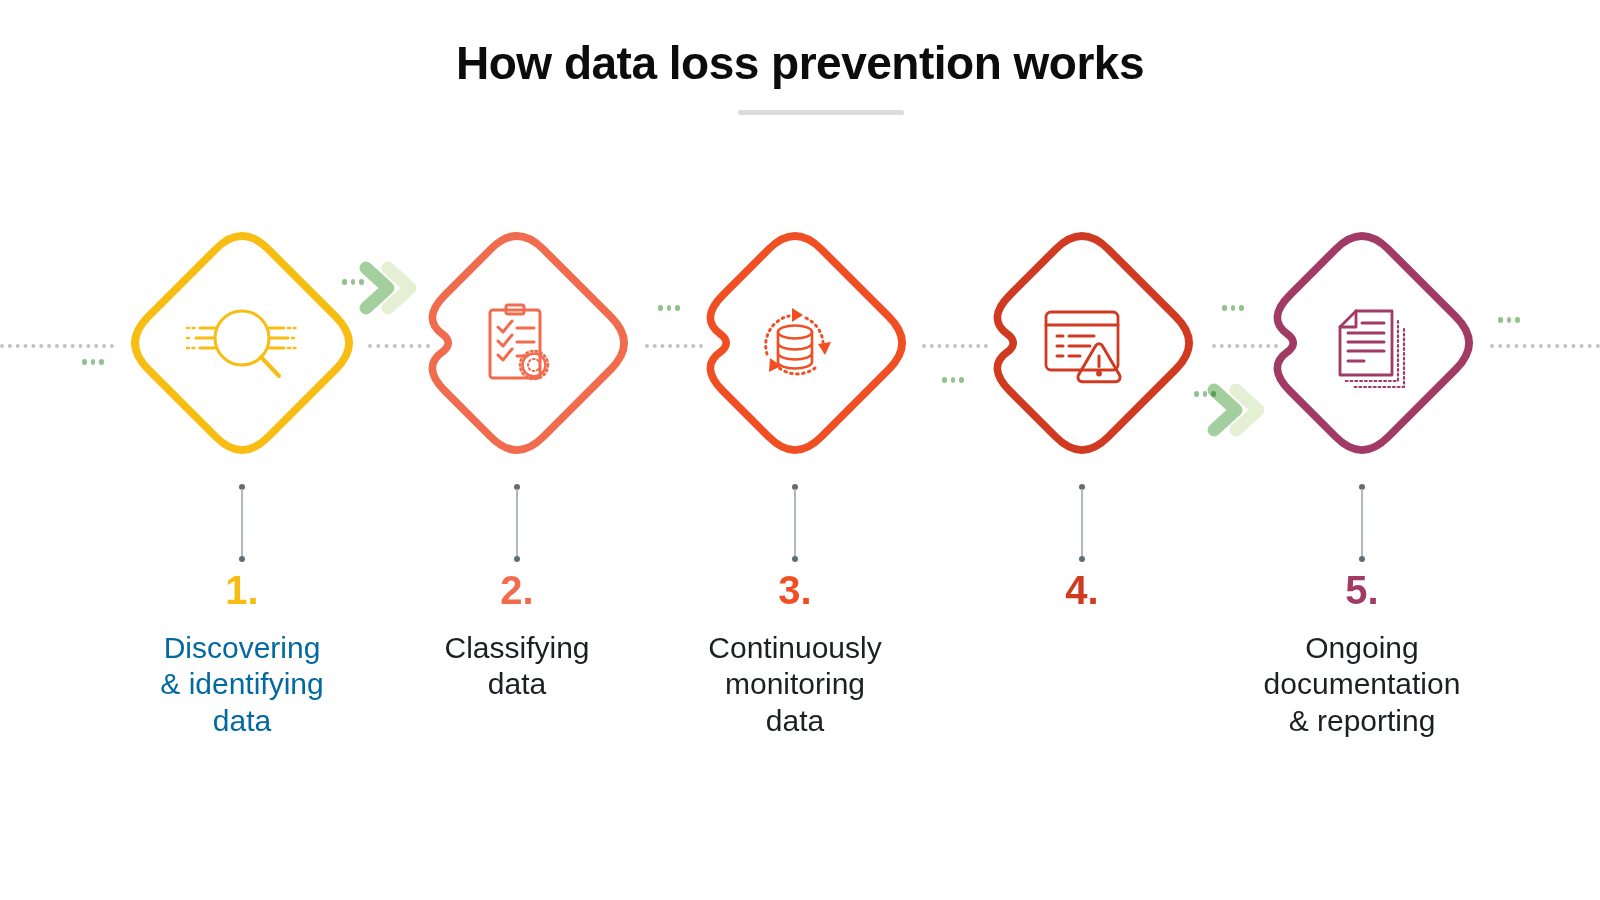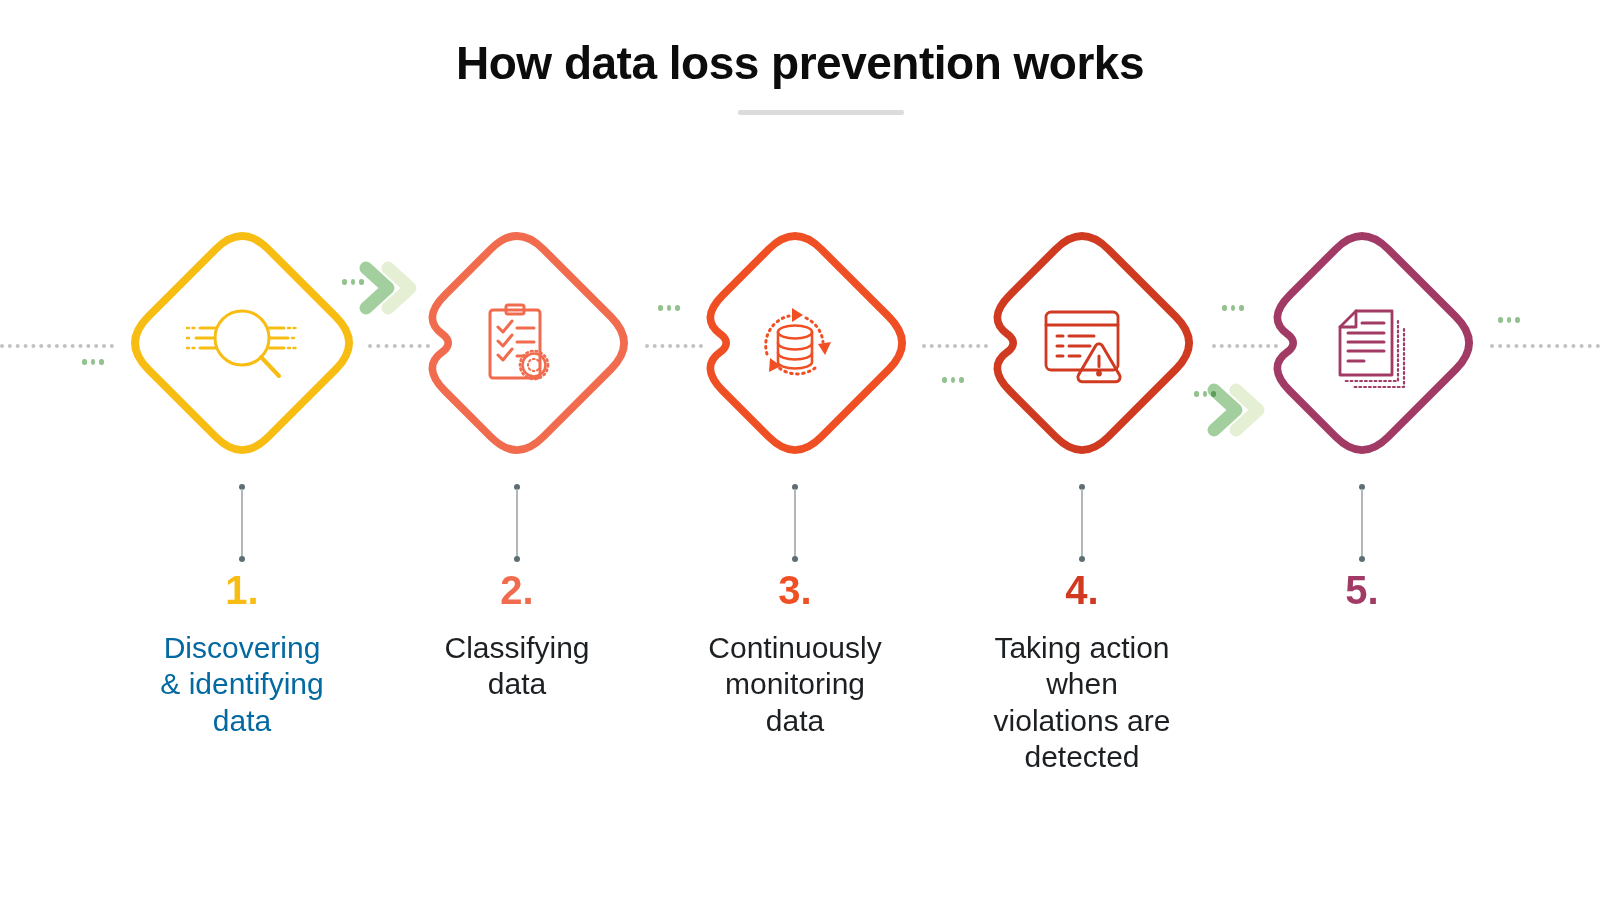--- a/index.html
+++ b/index.html
@@ -188,38 +188,37 @@
       <path d="M 63.8,43.5 L 46.5,73 a 4.5,4.5 0 0 0 3.9,6.8 h 33.2 a 4.5,4.5 0 0 0 3.9,-6.8 L 70.2,43.5 a 3.7,3.7 0 0 0 -6.4,0 Z" fill="#fff"></path>
       <path d="M 67,54 V 64.5"></path>
       <circle cx="67" cy="71.5" r="1.4" fill="currentColor"></circle>
     </svg>
     <div class="connector">
       <span class="enddot top" style="background-color: rgb(94, 110, 116);"></span>
       <span class="line" style="background-color: rgb(178, 184, 186);"></span>
       <span class="enddot bot" style="background-color: rgb(94, 110, 116);"></span>
     </div>
     <div class="step-number">4.</div>
-    <div class="step-label" style="color: rgb(29, 32, 35);">Taking action
-when
-violations are
-detected</div>
   </div>
 
   <div class="step" style="left: 1222px; color: rgb(161, 58, 100);">
     <svg class="diamond" viewBox="0 0 240 240">
       <path d="M 144,34 L 206,96 Q 230,120 206,144 L 144,206 Q 120,230 96,206 L 54,164 Q 32,142 52,128 Q 62,120 52,112 Q 32,98 54,76 L 96,34 Q 120,10 144,34 Z"></path>
     </svg>
     <svg class="icon" width="96" height="94" viewBox="0 0 96 94">
       <path d="M 42,12 H 78 V 76 H 26 V 28 Z" style="stroke-width:2.8"></path>
       <path d="M 42,12 V 28 H 26" style="stroke-width:2.8"></path>
       <path d="M 48,24 H 70 M 34,34 H 70 M 34,43 H 70 M 34,52 H 70 M 34,62 H 50"></path>
       <path d="M 84,22 V 82 H 30" stroke-dasharray="1.8 3" style="stroke-width:2.2"></path>
       <path d="M 90,30 V 88 H 38" stroke-dasharray="1.8 3" style="stroke-width:2.2"></path>
     </svg>
     <div class="connector">
       <span class="enddot top" style="background-color: rgb(94, 110, 116);"></span>
       <span class="line" style="background-color: rgb(178, 184, 186);"></span>
       <span class="enddot bot" style="background-color: rgb(94, 110, 116);"></span>
     </div>
     <div class="step-number">5.</div>
+    <div class="step-label" style="color: rgb(29, 32, 35);">Ongoing
+documentation
+&amp; reporting</div>
   </div>
 
 </div>
 
 </body></html>

